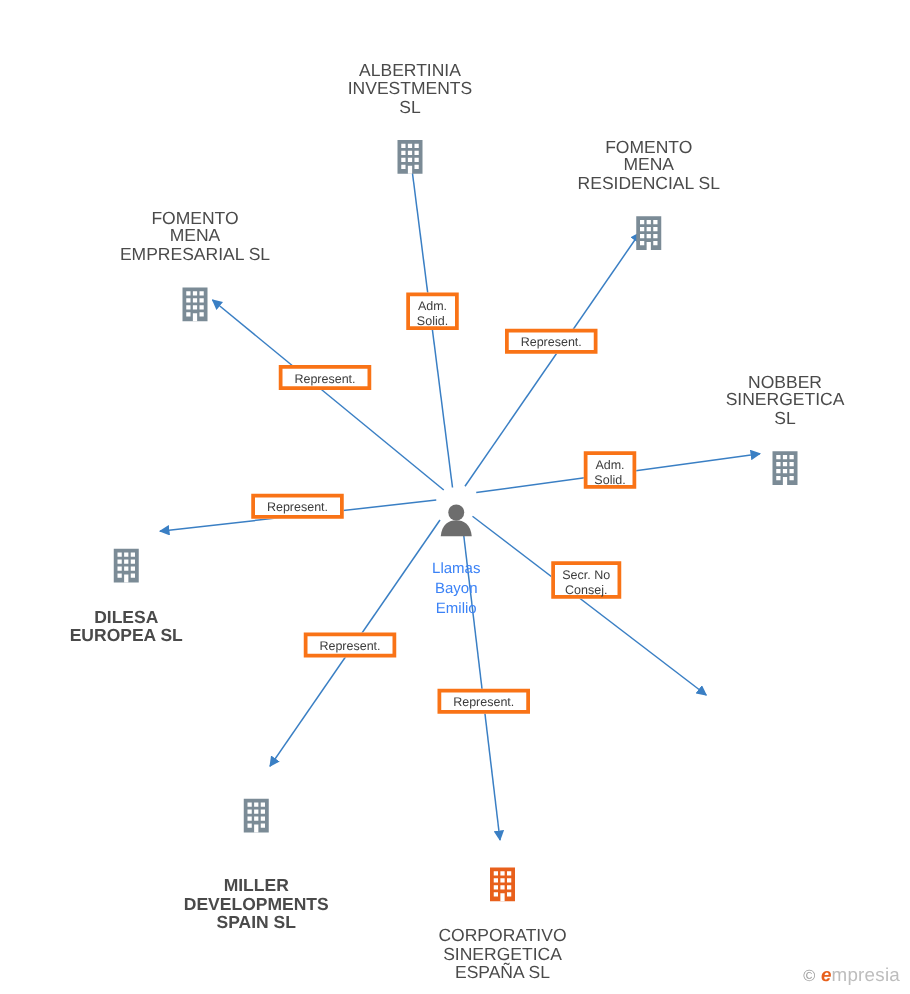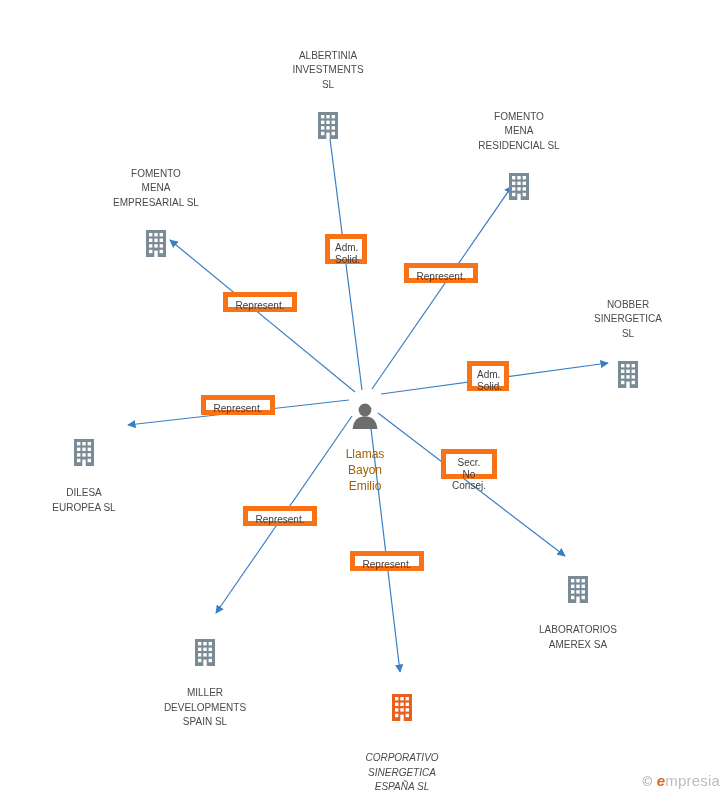--- a/index.html
+++ b/index.html
@@ -19,40 +19,40 @@
     position: absolute;
     left: 0;
     top: 0;
     width: 728px;
     height: 795px;
   }
   .node {
     position: absolute;
     text-align: center;
     color: #4a4a4a;
-    font-size: 10px;
+    font-size: 14px;
     line-height: 14.5px;
     white-space: pre-line;
   }
   .node .label {
     display: block;
     white-space: pre-line;
   }
   .node.center-node {
-    color: #a16207;
+    color: #3b82f6;
     font-size: 12px;
     line-height: 16px;
   }
   .glyph {
     display: block;
     margin: 0 auto;
   }
   .edge-label {
     position: absolute;
-    border: 5px solid #f97316;
+    border: 3px solid #f97316;
     background: #ffffff;
     color: #3d3d3d;
     font-size: 10px;
     line-height: 11.5px;
     text-align: center;
     padding: 3px 5px;
     white-space: pre-line;
     box-sizing: border-box;
   }
   .watermark {
@@ -192,21 +192,21 @@
         <rect x="5" y="15.2" width="3.4" height="3.4"></rect>
           <rect x="10.3" y="15.2" width="3.4" height="3.4"></rect>
           <rect x="15.6" y="15.2" width="3.4" height="3.4"></rect>
         <rect x="5" y="20.8" width="3.4" height="3.4"></rect>
           <rect x="15.6" y="20.8" width="3.4" height="3.4"></rect>
         <rect x="10.3" y="21.6" width="3.4" height="6.4"></rect>
       </g>
     </svg>
   </div>
 
-  <div class="node" style="left:24px; top:423px; width:120px;">
+  <div class="node" style="left:41px; top:423px; width:120px;font-weight:bold;">
     <svg class="glyph" width="24" height="29" viewBox="0 0 24 29">
       <rect x="2" y="1" width="20" height="27" fill="#7b8b96"></rect>
       <g fill="#ffffff">
         <rect x="5" y="4" width="3.4" height="3.4"></rect>
           <rect x="10.3" y="4" width="3.4" height="3.4"></rect>
           <rect x="15.6" y="4" width="3.4" height="3.4"></rect>
         <rect x="5" y="9.6" width="3.4" height="3.4"></rect>
           <rect x="10.3" y="9.6" width="3.4" height="3.4"></rect>
           <rect x="15.6" y="9.6" width="3.4" height="3.4"></rect>
         <rect x="5" y="15.2" width="3.4" height="3.4"></rect>
@@ -214,61 +214,40 @@
           <rect x="15.6" y="15.2" width="3.4" height="3.4"></rect>
         <rect x="5" y="20.8" width="3.4" height="3.4"></rect>
           <rect x="15.6" y="20.8" width="3.4" height="3.4"></rect>
         <rect x="10.3" y="21.6" width="3.4" height="6.4"></rect>
       </g>
     </svg>
     <span class="label" style="display:block; margin-top:5px;">DILESA
 EUROPEA SL</span>
   </div>
 
-  <div class="node" style="left:518px; top:560px; width:120px;">
-    <svg class="glyph" width="24" height="29" viewBox="0 0 24 29">
-      <rect x="2" y="1" width="20" height="27" fill="#7b8b96"></rect>
-      <g fill="#ffffff">
-        <rect x="5" y="4" width="3.4" height="3.4"></rect>
-          <rect x="10.3" y="4" width="3.4" height="3.4"></rect>
-          <rect x="15.6" y="4" width="3.4" height="3.4"></rect>
-        <rect x="5" y="9.6" width="3.4" height="3.4"></rect>
-          <rect x="10.3" y="9.6" width="3.4" height="3.4"></rect>
-          <rect x="15.6" y="9.6" width="3.4" height="3.4"></rect>
-        <rect x="5" y="15.2" width="3.4" height="3.4"></rect>
-          <rect x="10.3" y="15.2" width="3.4" height="3.4"></rect>
-          <rect x="15.6" y="15.2" width="3.4" height="3.4"></rect>
-        <rect x="5" y="20.8" width="3.4" height="3.4"></rect>
-          <rect x="15.6" y="20.8" width="3.4" height="3.4"></rect>
-        <rect x="10.3" y="21.6" width="3.4" height="6.4"></rect>
-      </g>
-    </svg>
-    <span class="label" style="display:block; margin-top:5px;">LABORATORIOS
-AMEREX SA</span>
-  </div>
 
   <div class="node" style="left:140px; top:623px; width:130px;">
     <svg class="glyph" width="24" height="29" viewBox="0 0 24 29">
       <rect x="2" y="1" width="20" height="27" fill="#7b8b96"></rect>
       <g fill="#ffffff">
         <rect x="5" y="4" width="3.4" height="3.4"></rect>
           <rect x="10.3" y="4" width="3.4" height="3.4"></rect>
           <rect x="15.6" y="4" width="3.4" height="3.4"></rect>
         <rect x="5" y="9.6" width="3.4" height="3.4"></rect>
           <rect x="10.3" y="9.6" width="3.4" height="3.4"></rect>
           <rect x="15.6" y="9.6" width="3.4" height="3.4"></rect>
         <rect x="5" y="15.2" width="3.4" height="3.4"></rect>
           <rect x="10.3" y="15.2" width="3.4" height="3.4"></rect>
           <rect x="15.6" y="15.2" width="3.4" height="3.4"></rect>
         <rect x="5" y="20.8" width="3.4" height="3.4"></rect>
           <rect x="15.6" y="20.8" width="3.4" height="3.4"></rect>
         <rect x="10.3" y="21.6" width="3.4" height="6.4"></rect>
       </g>
     </svg>
-    <span class="label" style="display:block; margin-top:5px;">MILLER
+    <span class="label" style="display:block; margin-top:20px;font-weight:bold;">MILLER
 DEVELOPMENTS
 SPAIN  SL</span>
   </div>
 
   <div class="node" style="left:337px; top:678px; width:130px;">
     <svg class="glyph" width="24" height="29" viewBox="0 0 24 29">
       <rect x="2" y="1" width="20" height="27" fill="#e8601c"></rect>
       <g fill="#ffffff">
         <rect x="5" y="4" width="3.4" height="3.4"></rect>
           <rect x="10.3" y="4" width="3.4" height="3.4"></rect>
@@ -277,21 +256,21 @@
           <rect x="10.3" y="9.6" width="3.4" height="3.4"></rect>
           <rect x="15.6" y="9.6" width="3.4" height="3.4"></rect>
         <rect x="5" y="15.2" width="3.4" height="3.4"></rect>
           <rect x="10.3" y="15.2" width="3.4" height="3.4"></rect>
           <rect x="15.6" y="15.2" width="3.4" height="3.4"></rect>
         <rect x="5" y="20.8" width="3.4" height="3.4"></rect>
           <rect x="15.6" y="20.8" width="3.4" height="3.4"></rect>
         <rect x="10.3" y="21.6" width="3.4" height="6.4"></rect>
       </g>
     </svg>
-    <span class="label" style="display:block; margin-top:15px;font-style:italic;">CORPORATIVO
+    <span class="label" style="display:block; margin-top:5px;">CORPORATIVO
 SINERGETICA
 ESPAÑA SL</span>
   </div>
 
   <div class="edge-label" style="left:325px; top:234px; width:42px; height:30px;">Adm.
 Solid.</div>
   <div class="edge-label" style="left:404px; top:263px; width:74px; height:20px;">Represent.</div>
   <div class="edge-label" style="left:223px; top:292px; width:74px; height:20px;">Represent.</div>
   <div class="edge-label" style="left:467px; top:361px; width:42px; height:30px;">Adm.
 Solid.</div>

